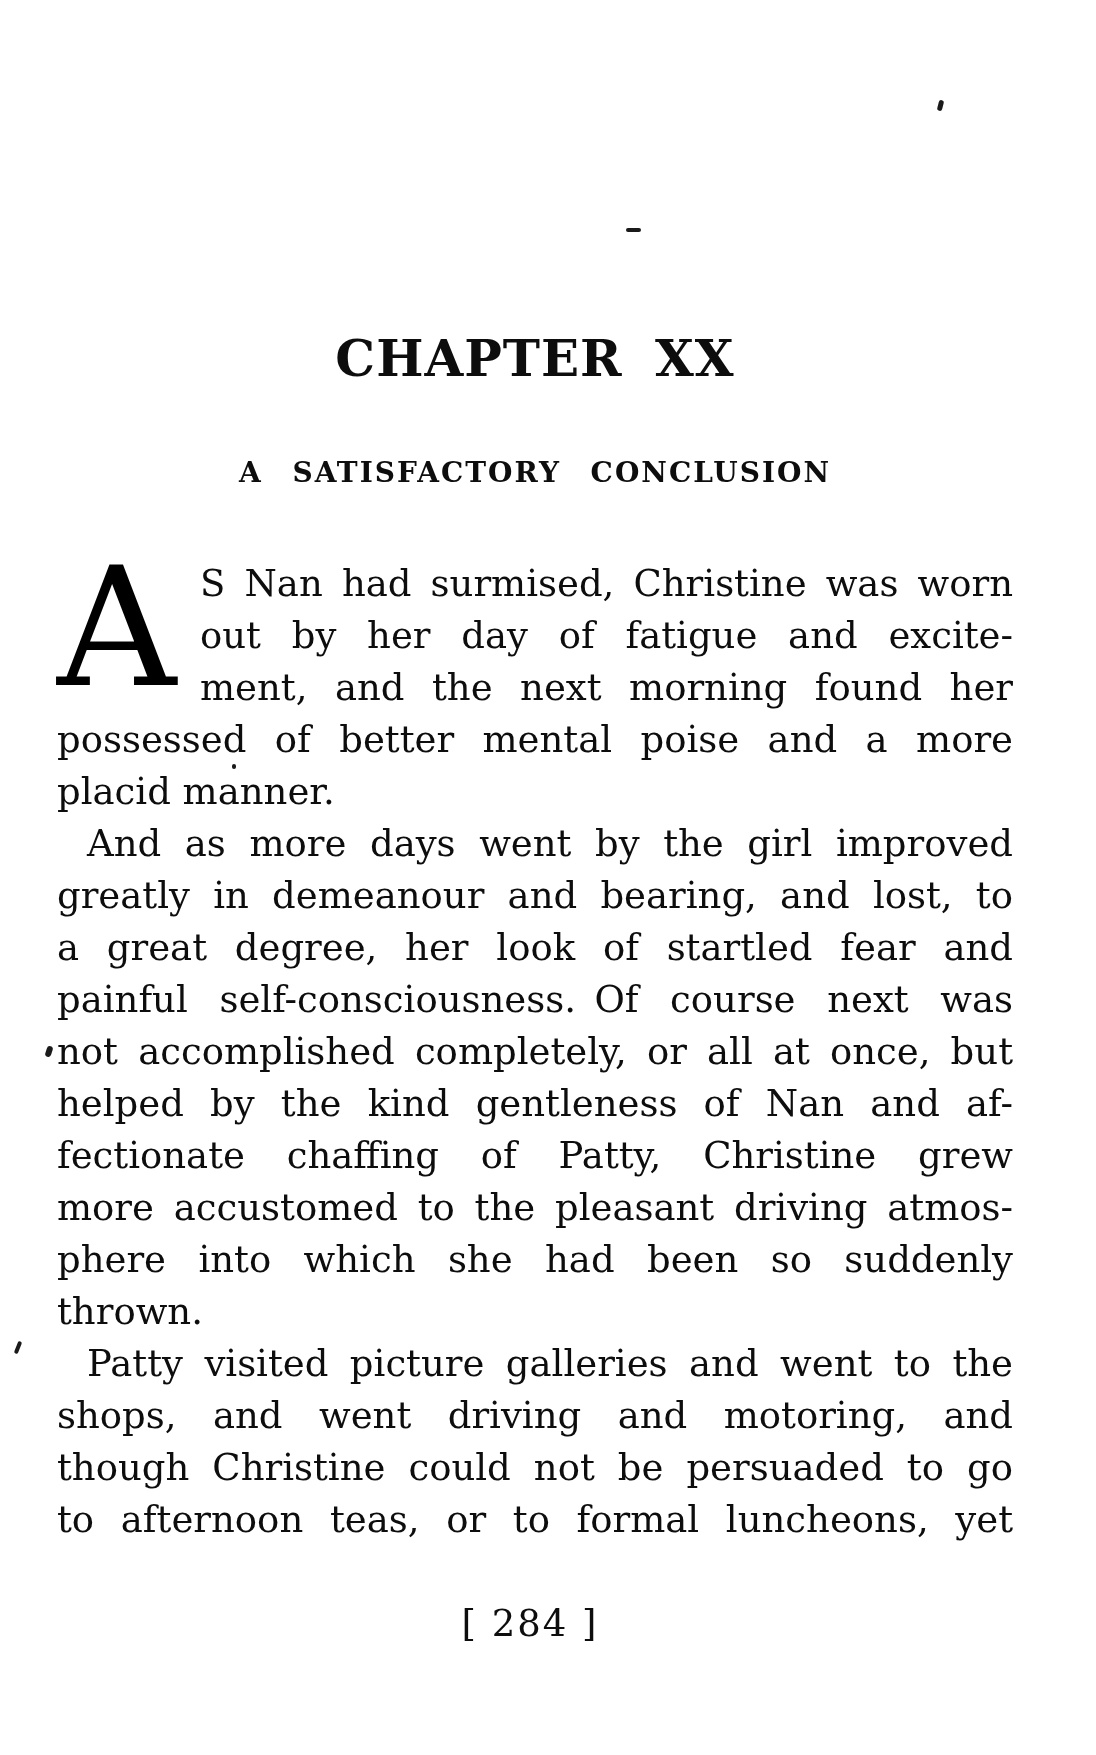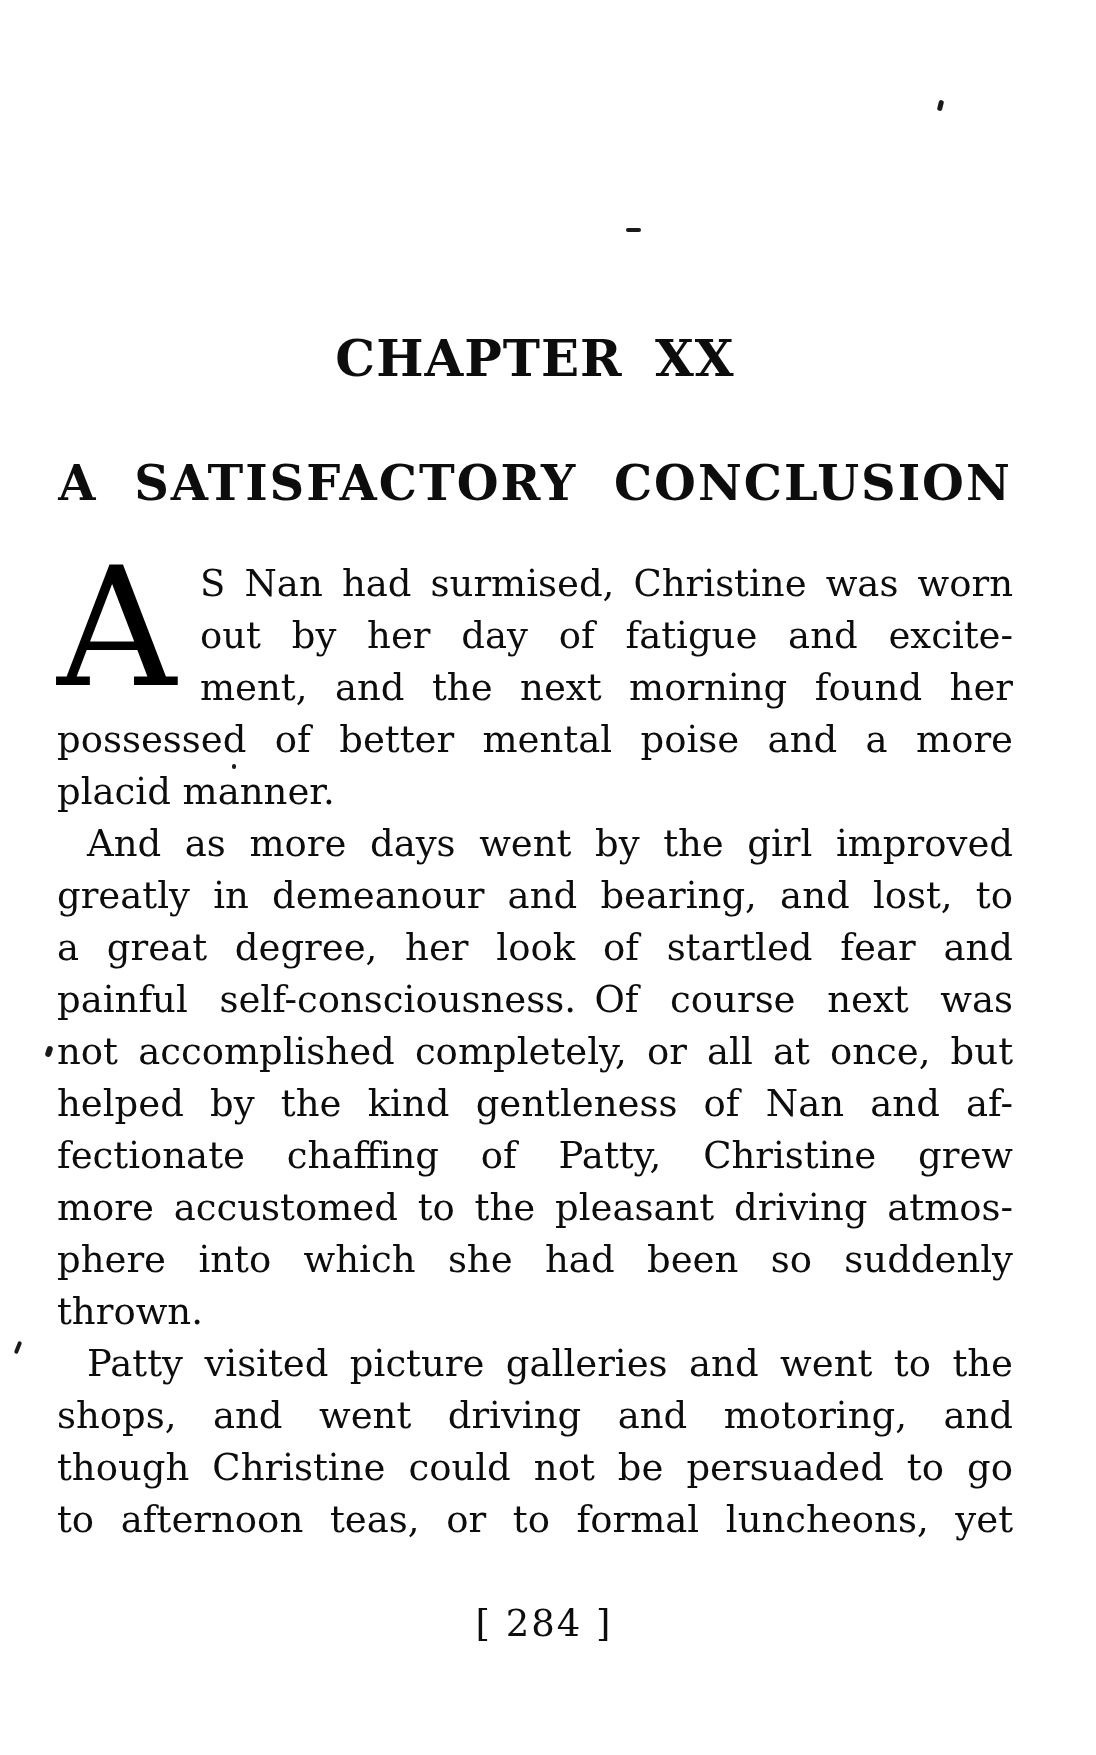--- a/index.html
+++ b/index.html
@@ -31,21 +31,21 @@
     word-spacing: 14px;
     white-space: nowrap;
   }
   .section-title {
     position: absolute;
     top: 411px;
     left: 57px;
     width: 956px;
     margin: 0;
     text-align: center;
-    font-size: 48px;
+    font-size: 28px;
     font-weight: 700;
     line-height: 1;
     letter-spacing: 2px;
     word-spacing: 18px;
     white-space: nowrap;
   }
   .body-text {
     position: absolute;
     top: 510px;
     left: 57px;
@@ -72,21 +72,21 @@
   .line.left {
     text-align: left;
     text-align-last: left;
   }
   .line.indent {
     padding-left: 30px;
   }
   .page-number {
     position: absolute;
     top: 1550px;
-    left: 66px;
+    left: 52px;
     width: 956px;
     text-align: center;
     font-size: 37px;
     line-height: 52px;
     letter-spacing: 2px;
   }
   
   .speck {
     position: absolute;
     background: #1a1a1a;

